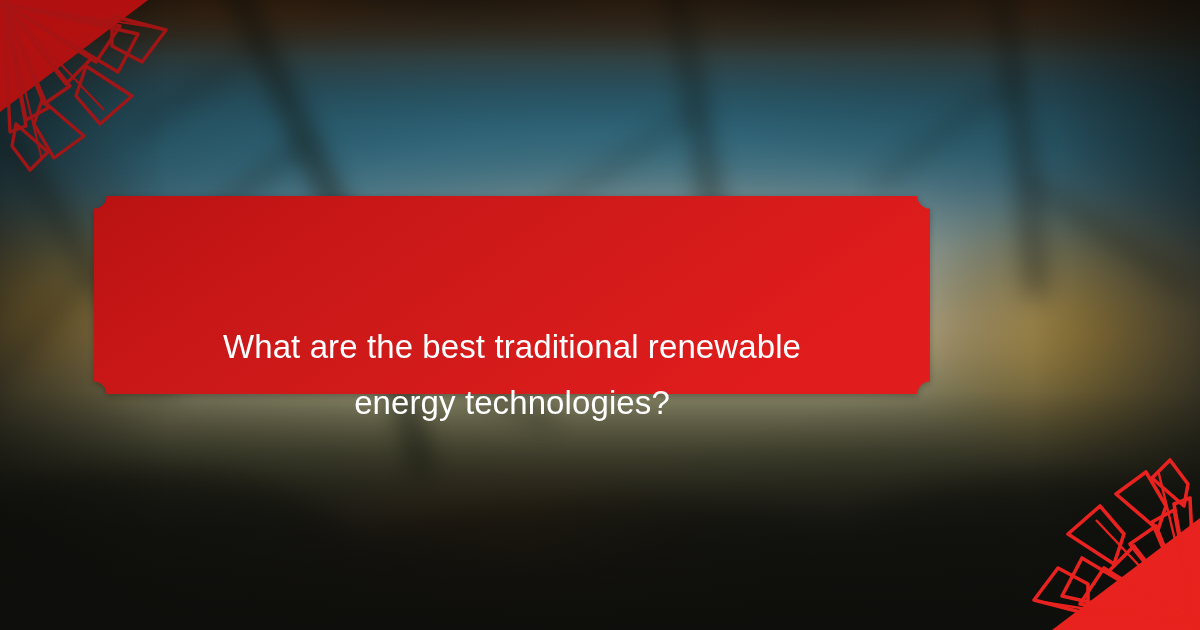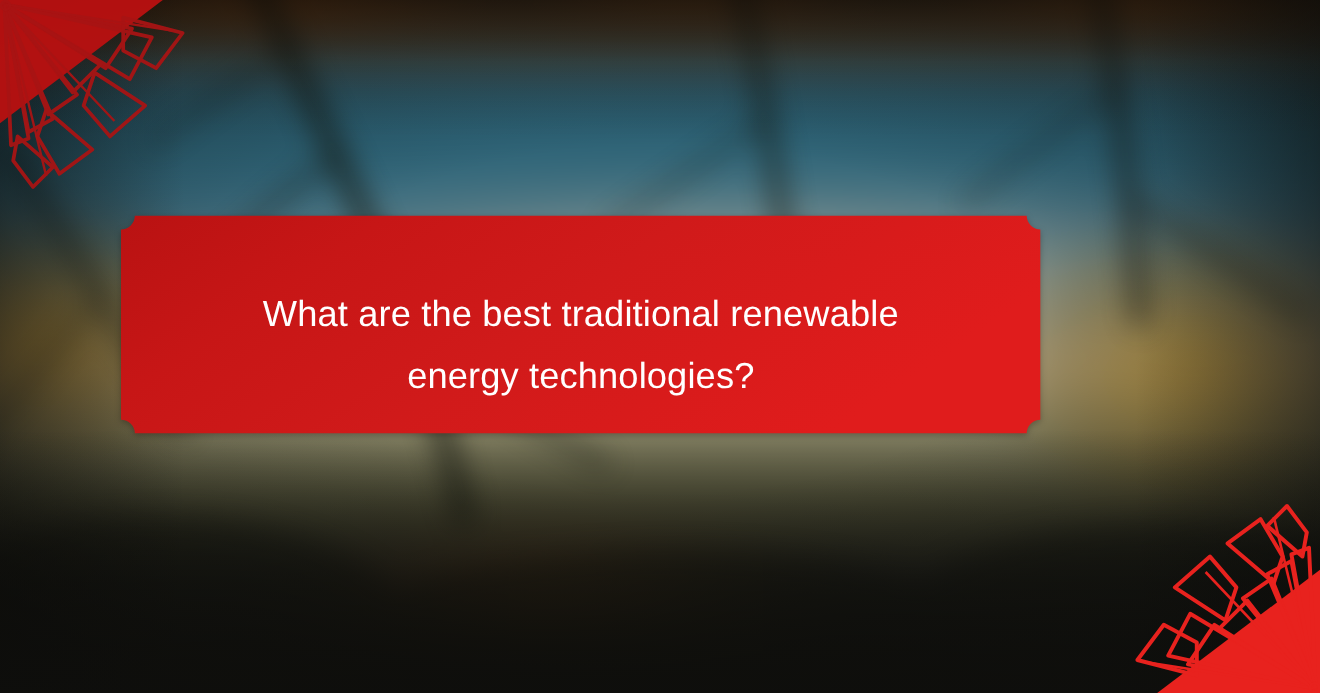--- a/index.html
+++ b/index.html
@@ -81,26 +81,26 @@
     position: absolute;
     width: 230px;
     height: 210px;
   }
   .ornament.tl { left: 0; top: 0; }
   .ornament.br { right: 0; bottom: 0; transform: rotate(180deg); }
 
   
   .card {
     position: absolute;
-    left: 110px;
+    left: 94px;
     top: 196px;
     width: 836px;
     height: 236px;
     display: flex;
-    align-items: center;
+    align-items: flex-end;
     justify-content: center;
     box-sizing: border-box;
     padding: 0 120px;
   }
   .card-shape {
     position: absolute;
     inset: 0;
     filter: drop-shadow(0 2px 3px rgba(0,0,0,0.28));
   }
   .card-title {

